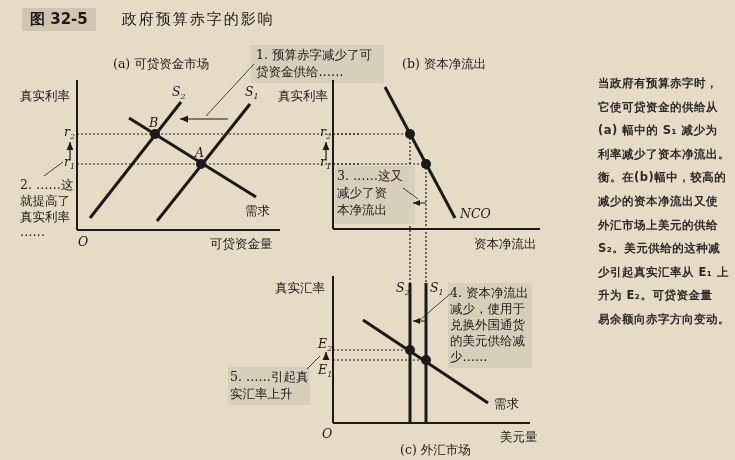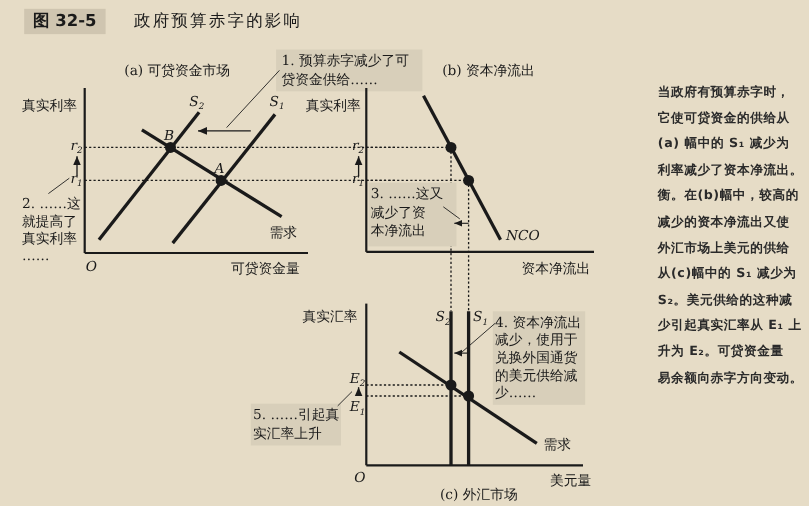--- a/index.html
+++ b/index.html
@@ -164,18 +164,17 @@
 </svg>
 
 <div class="sidebar">
   <p>当政府有预算赤字时，</p>
   <p>它使可贷资金的供给从</p>
   <p>(a) 幅中的 S₁ 减少为</p>
   <p>利率减少了资本净流出。</p>
   <p>衡。在(b)幅中，较高的</p>
   <p>减少的资本净流出又使</p>
   <p>外汇市场上美元的供给</p>
-  <p>从(c)幅中的 S₁ 减少为</p>
   <p>S₂。美元供给的这种减</p>
   <p>少引起真实汇率从 E₁ 上</p>
   <p>升为 E₂。可贷资金量</p>
   <p>易余额向赤字方向变动。</p>
 </div>
 
 </body></html>

